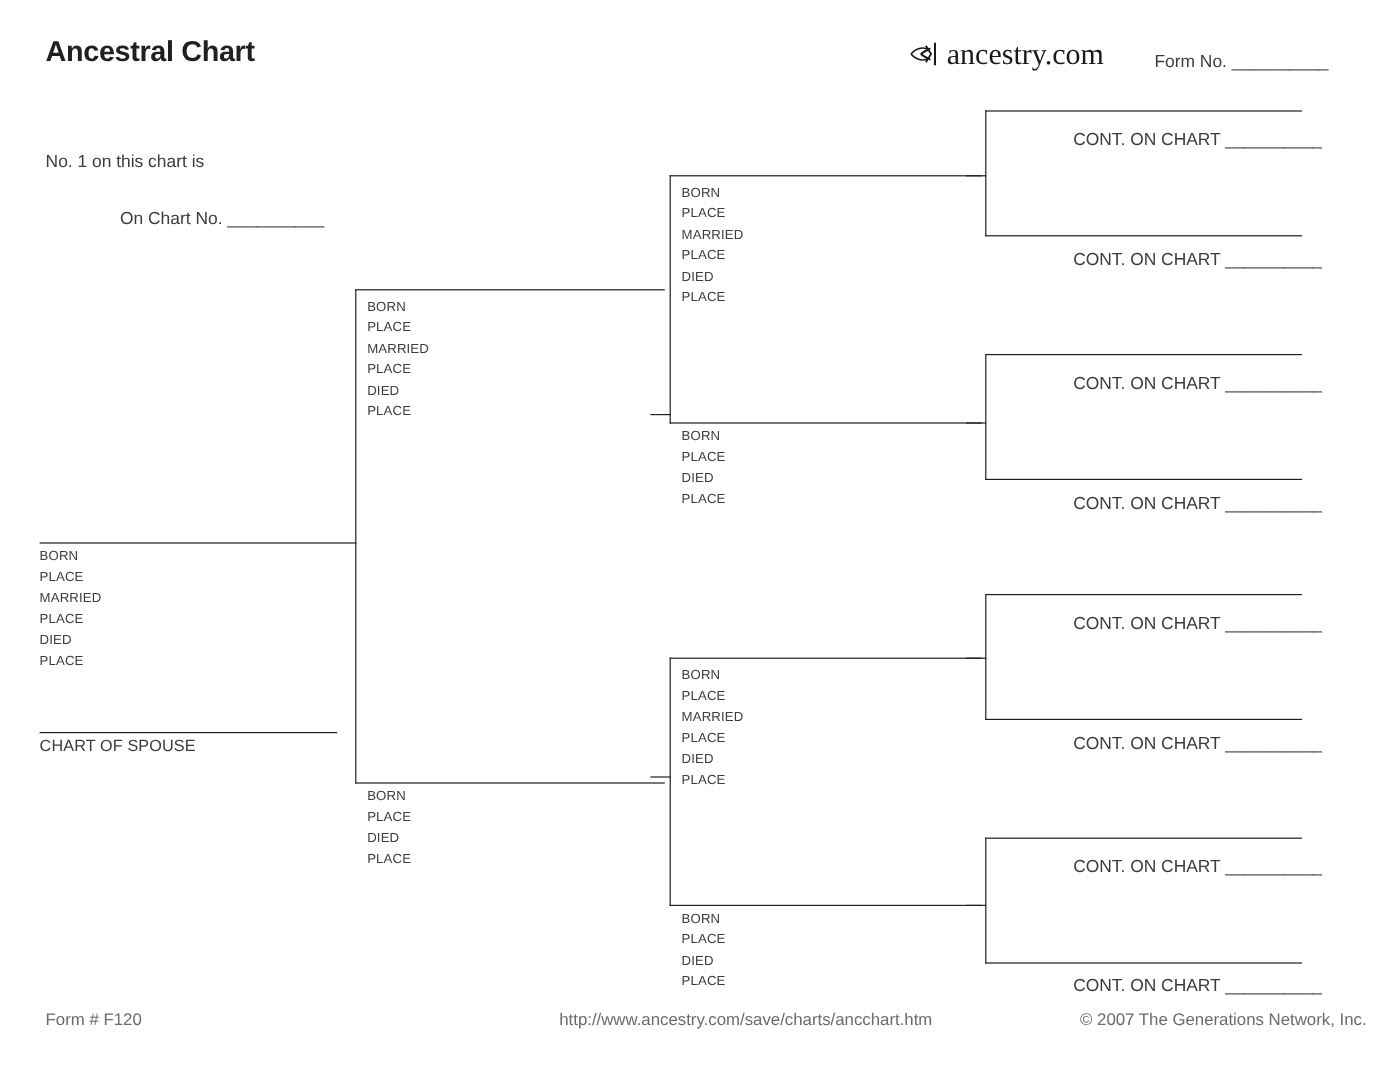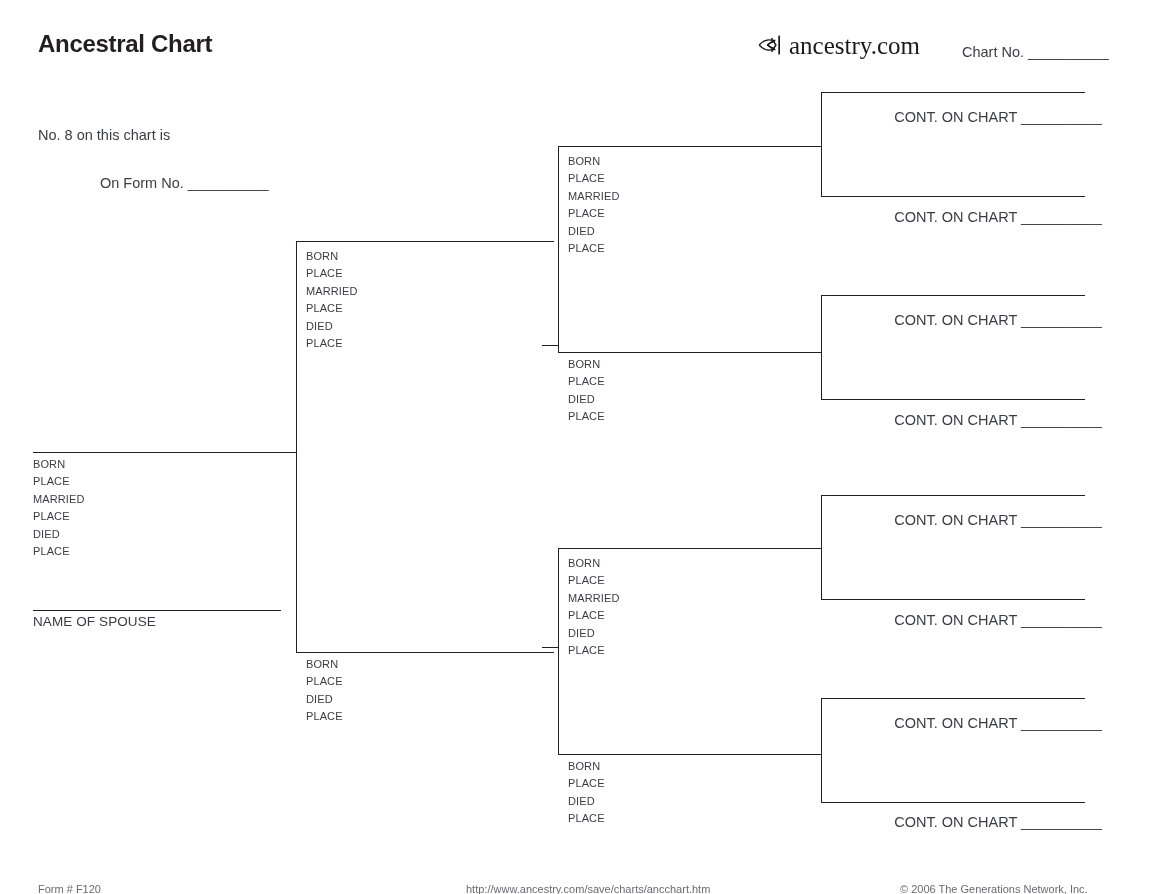--- a/index.html
+++ b/index.html
@@ -112,22 +112,22 @@
     position: absolute;
     font-size: 14.5px;
     color: #3b3b44;
     white-space: nowrap;
     text-align: center;
   }
 
   
   .footer-item {
     position: absolute;
-    top: 883px;
-    font-size: 11px;
+    top: 841px;
+    font-size: 14px;
     color: #6a6a72;
     white-space: nowrap;
     text-align: center;
   }
   .footer-left  { left: 38px; }
   .footer-mid   { left: 466px; }
   .footer-right { left: 900px; }
 </style>
 </head>
 <body>
@@ -147,38 +147,38 @@
           <path d="M10.4 12 C 12.6 10.2, 15.4 8.2, 18.4 7.2"></path>
           <path d="M10.4 12 C 12.6 13.8, 15.4 15.8, 18.4 16.8"></path>
         </g>
         <path d="M14.6 5.2 L 18.9 12 L 14.6 18.8" fill="none" stroke="#1a1a1a" stroke-width="1.5"></path>
         <rect x="21.3" y="2.6" width="1.7" height="18.8" fill="#1a1a1a"></rect>
       </svg>
     </span>
     <span class="logo-text">ancestry.com</span>
   </div>
 
-  <div class="chart-no">Chart No. __________</div>
+  <div class="chart-no">Form No. __________</div>
 
   <div class="note-block">
-    <div>No. 8 on this chart is</div>
-    <div class="note-line3">On Form No. __________</div>
+    <div>No. 1 on this chart is</div>
+    <div class="note-line3">On Chart No. __________</div>
   </div>
 
   <div class="hline" style="left:33px; top:452px; width:248px;"></div>
   <div class="fields" style="left:33px; top:456px;">
     <div>BORN</div>
     <div>PLACE</div>
     <div>MARRIED</div>
     <div>PLACE</div>
     <div>DIED</div>
     <div>PLACE</div>
   </div>
   <div class="hline" style="left:33px; top:610px; width:248px;"></div>
-  <div class="caption" style="left:33px; top:614px;">NAME OF SPOUSE</div>
+  <div class="caption" style="left:33px; top:614px;">CHART OF SPOUSE</div>
 
   <div class="hline" style="left:281px; top:452px; width:16px;"></div>
   <div class="vline" style="left:296px; top:241px; height:412px;"></div>
 
   <div class="hline" style="left:296px; top:241px; width:258px;"></div>
   <div class="fields" style="left:306px; top:248px;">
     <div>BORN</div>
     <div>PLACE</div>
     <div>MARRIED</div>
     <div>PLACE</div>
@@ -259,15 +259,15 @@
 
   <div class="hline" style="left:805px; top:754px; width:17px;"></div>
   <div class="vline" style="left:821px; top:698px; height:105px;"></div>
   <div class="hline" style="left:821px; top:698px; width:264px;"></div>
   <div class="cont" style="left:868px; top:715px; width:260px;">CONT. ON CHART __________</div>
   <div class="hline" style="left:821px; top:802px; width:264px;"></div>
   <div class="cont" style="left:868px; top:814px; width:260px;">CONT. ON CHART __________</div>
 
   <div class="footer-item footer-left">Form # F120</div>
   <div class="footer-item footer-mid">http://www.ancestry.com/save/charts/ancchart.htm</div>
-  <div class="footer-item footer-right">© 2006 The Generations Network, Inc.</div>
+  <div class="footer-item footer-right">© 2007 The Generations Network, Inc.</div>
 
 </div>
 
 </body></html>

